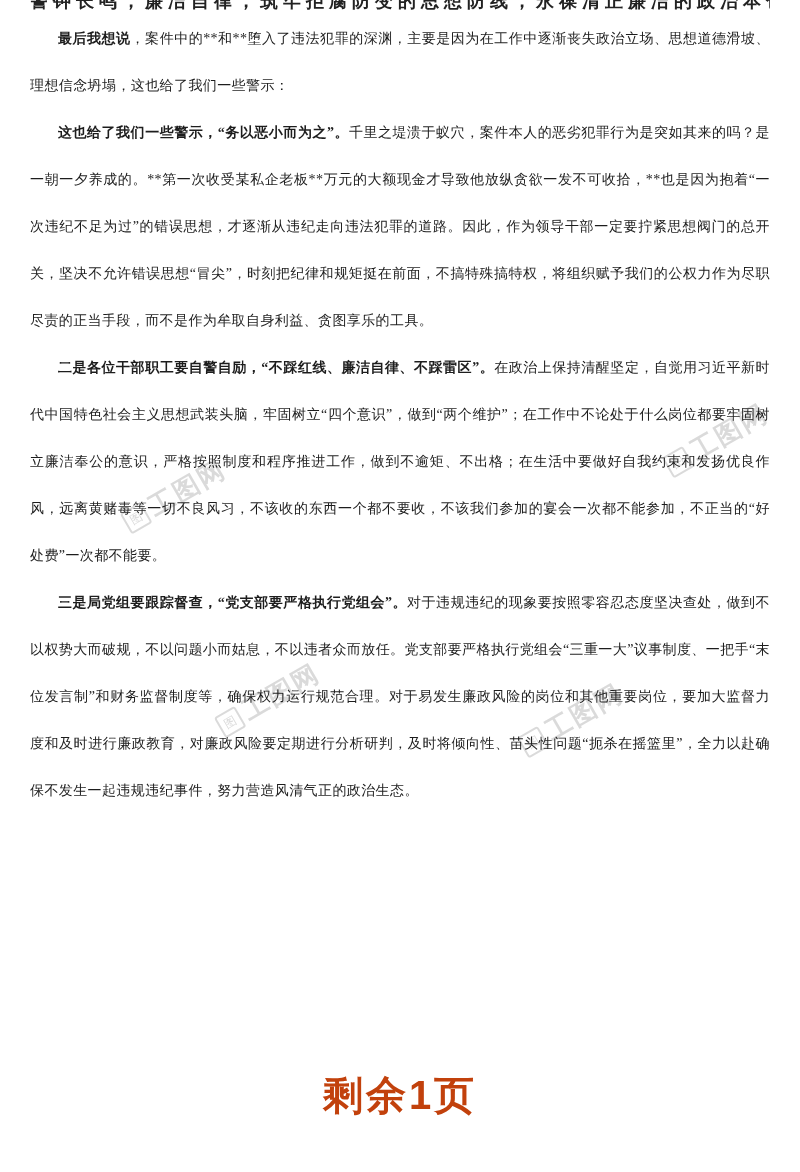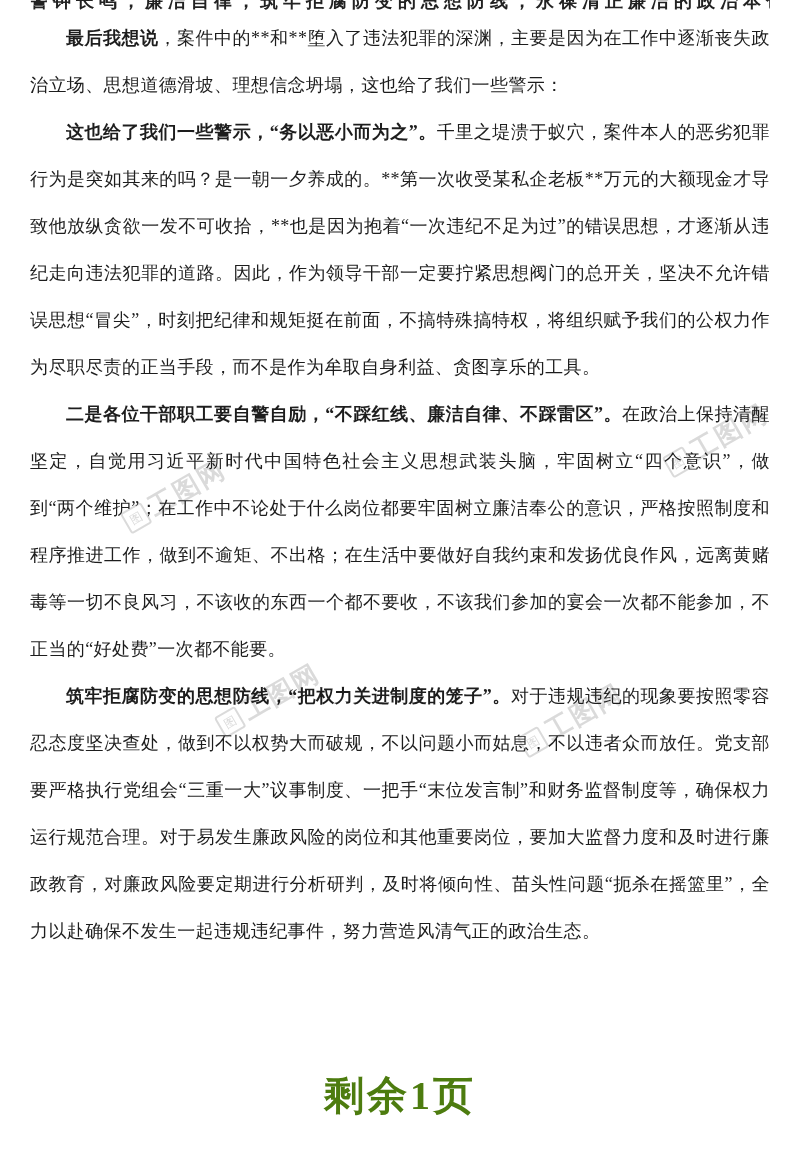--- a/index.html
+++ b/index.html
@@ -23,42 +23,42 @@
     margin-top:-9px;
     font-size:18px;
     line-height:20px;
     letter-spacing:5px;
     font-weight:bold;
     white-space:nowrap;
     color:#222;
   }
   .doc-text p{
     margin:0;
-    font-size:18px;
+    font-size:14px;
     line-height:47px;
     text-align:justify;
     text-indent:2em;
     letter-spacing:0.4px;
     word-break:break-all;
   }
   .doc-text .lead{
     font-weight:bold;
   }
   .footer-banner{
     position:absolute;
     left:0;right:0;
     top:1068px;
     display:flex;
     justify-content:center;
     align-items:baseline;
     gap:30px;
-    font-family:Liberation Serif, serif;
+    font-family:Liberation Sans, sans-serif;
     font-weight:700;
     font-size:40px;
-    color:#4d7c0f;
+    color:#c2410c;
     letter-spacing:3px;
   }
   .watermark{
     position:absolute;
     display:flex;
     align-items:center;
     gap:5px;
     transform:rotate(-30deg);
     color:#d7d7d7;
     opacity:0.9;
@@ -115,21 +115,21 @@
 
       <p>
         <span class="lead">这也给了我们一些警示，“务以恶小而为之”。</span><span>千里之堤溃于蚁穴，案件本人的恶劣犯罪行为是突如其来的吗？是一朝一夕养成的。**第一次收受某私企老板**万元的大额现金才导致他放纵贪欲一发不可收拾，**也是因为抱着“一次违纪不足为过”的错误思想，才逐渐从违纪走向违法犯罪的道路。因此，作为领导干部一定要拧紧思想阀门的总开关，坚决不允许错误思想“冒尖”，时刻把纪律和规矩挺在前面，不搞特殊搞特权，将组织赋予我们的公权力作为尽职尽责的正当手段，而不是作为牟取自身利益、贪图享乐的工具。</span>
       </p>
 
       <p>
         <span class="lead">二是各位干部职工要自警自励，“不踩红线、廉洁自律、不踩雷区”。</span><span>在政治上保持清醒坚定，自觉用习近平新时代中国特色社会主义思想武装头脑，牢固树立“四个意识”，做到“两个维护”；在工作中不论处于什么岗位都要牢固树立廉洁奉公的意识，严格按照制度和程序推进工作，做到不逾矩、不出格；在生活中要做好自我约束和发扬优良作风，远离黄赌毒等一切不良风习，不该收的东西一个都不要收，不该我们参加的宴会一次都不能参加，不正当的“好处费”一次都不能要。</span>
       </p>
 
       <p>
-        <span class="lead">筑牢拒腐防变的思想防线，“把权力关进制度的笼子”。</span><span>对于违规违纪的现象要按照零容忍态度坚决查处，做到不以权势大而破规，不以问题小而姑息，不以违者众而放任。党支部要严格执行党组会“三重一大”议事制度、一把手“末位发言制”和财务监督制度等，确保权力运行规范合理。对于易发生廉政风险的岗位和其他重要岗位，要加大监督力度和及时进行廉政教育，对廉政风险要定期进行分析研判，及时将倾向性、苗头性问题“扼杀在摇篮里”，全力以赴确保不发生一起违规违纪事件，努力营造风清气正的政治生态。</span>
+        <span class="lead">三是局党组要跟踪督查，“党支部要严格执行党组会”。</span><span>对于违规违纪的现象要按照零容忍态度坚决查处，做到不以权势大而破规，不以问题小而姑息，不以违者众而放任。党支部要严格执行党组会“三重一大”议事制度、一把手“末位发言制”和财务监督制度等，确保权力运行规范合理。对于易发生廉政风险的岗位和其他重要岗位，要加大监督力度和及时进行廉政教育，对廉政风险要定期进行分析研判，及时将倾向性、苗头性问题“扼杀在摇篮里”，全力以赴确保不发生一起违规违纪事件，努力营造风清气正的政治生态。</span>
       </p>
 
     </div>
   </div>
 
   <div class="footer-banner">
     <span>剩余1页</span>
   </div>
 
 </div>

